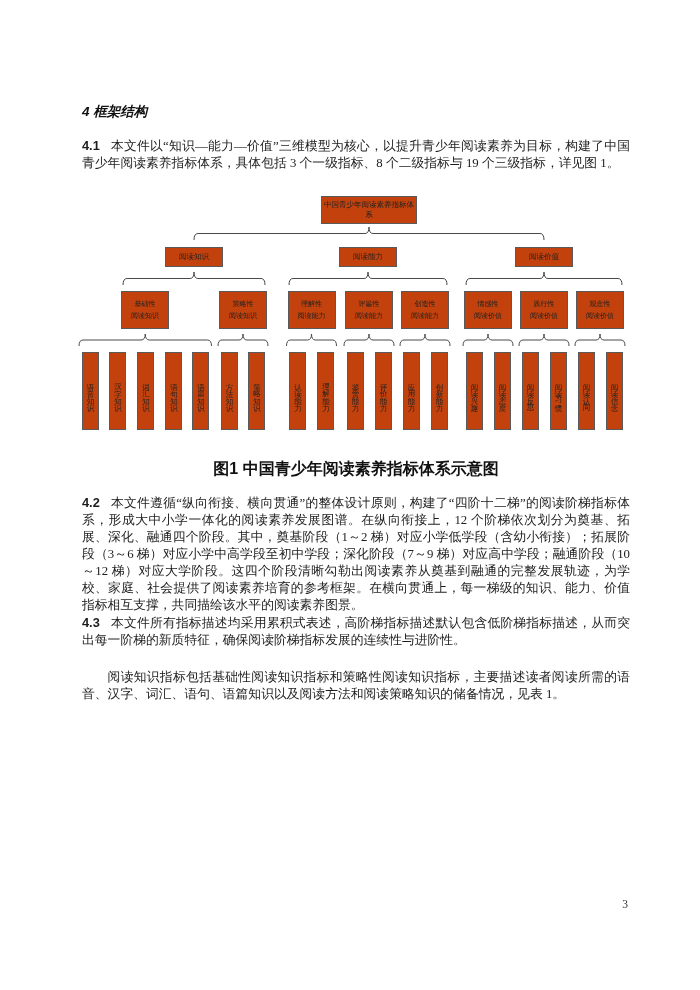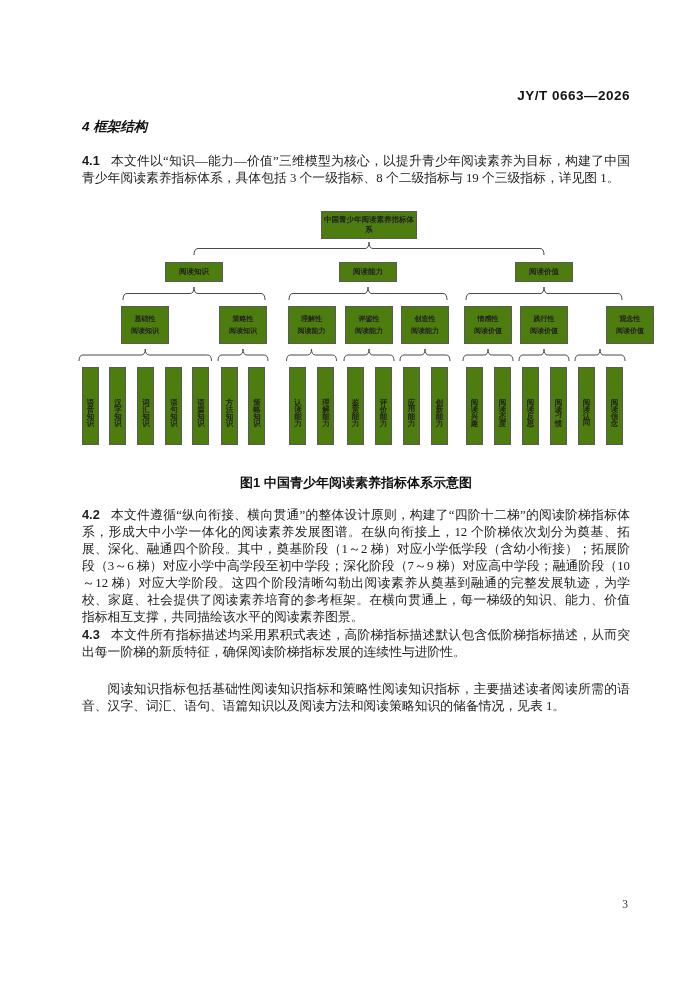--- a/index.html
+++ b/index.html
@@ -33,46 +33,45 @@
   }
   p.clause.tight { margin-top:14px; }
   p.clause.tight2 { margin-top:0; }
   p.indent { text-indent:2em; margin-top:20px; }
 
   
   .figure { position:relative; width:552px; height:248px; margin:18px 0 0 -4px; }
   .braces { position:absolute; left:0; top:0; width:552px; height:248px; }
   .braces path { fill:none; stroke:#4a4a4a; stroke-width:1; }
   .node {
-    position:absolute; box-sizing:border-box; border:1px solid #5a5a5a; background:#4d7c0f;
-    display:flex; align-items:center; justify-content:center; text-align:center; color:#222;font-weight:bold;
+    position:absolute; box-sizing:border-box; border:1px solid #5a5a5a; background:#c2410c;
+    display:flex; align-items:center; justify-content:center; text-align:center; color:#222;
   }
   .root  { left:243px; top:6px;  width:96px; height:28px; font-size:7.5px; }
   .n2    { top:57px;  width:58px; height:20px; font-size:7.5px; }
   .n3    { top:101px; width:48px; height:38px; font-size:7px; flex-direction:column; justify-content:space-evenly; line-height:8px; padding:3px 0; }
   .leaf  {
     top:162px; width:17px; height:78px; font-size:7.5px;
     writing-mode:vertical-lr; text-orientation:upright; letter-spacing:7px;
   }
   .fig-caption {
     margin-top:21px; text-align:center;
     font-family:"Liberation Sans","DejaVu Sans",sans-serif;
-    font-weight:bold; font-size:13px; color:#111;
+    font-weight:bold; font-size:16px; color:#111;
   }
   .page-number {
     position:absolute; top:898px; right:72px; font-size:11.5px; color:#333;
   }
 </style>
 </head>
 <body>
 
 <div class="page">
   <div class="content">
 
-    <div class="doc-header">JY/T 0663—2026</div>
 
     <h2 class="h-main">4 框架结构</h2>
 
     <p class="clause"><span class="cnum">4.1</span><span>本文件以“知识—能力—价值”三维模型为核心，以提升青少年阅读素养为目标，构建了中国青少年阅读素养指标体系，具体包括 3 个一级指标、8 个二级指标与 19 个三级指标，详见图 1。</span></p>
 
     <div class="figure">
       <svg class="braces" viewBox="0 0 552 248">
         <path d="M116,50 Q116,43.5 120,43.5 L287,43.5 Q291,43.5 291,37 Q291,43.5 295,43.5 L462,43.5 Q466,43.5 466,50"></path>
         <path d="M45,95 Q45,88.5 49,88.5 L112,88.5 Q116,88.5 116,82 Q116,88.5 120,88.5 L183,88.5 Q187,88.5 187,95"></path>
         <path d="M211,95 Q211,88.5 215,88.5 L286,88.5 Q290,88.5 290,82 Q290,88.5 294,88.5 L365,88.5 Q369,88.5 369,95"></path>
@@ -114,21 +113,21 @@
           <span>阅读能力</span>
         </div>
       <div class="node n3" style="left:386px">
           <span>情感性</span>
           <span>阅读价值</span>
         </div>
       <div class="node n3" style="left:442px">
           <span>践行性</span>
           <span>阅读价值</span>
         </div>
-      <div class="node n3" style="left:528px">
+      <div class="node n3" style="left:498px">
           <span>观念性</span>
           <span>阅读价值</span>
         </div>
 
       <div class="node leaf" style="left:3.5px">语音知识</div>
       <div class="node leaf" style="left:31px">汉字知识</div>
       <div class="node leaf" style="left:59px">词汇知识</div>
       <div class="node leaf" style="left:87px">语句知识</div>
       <div class="node leaf" style="left:114px">语篇知识</div>
       <div class="node leaf" style="left:142.5px">方法知识</div>

